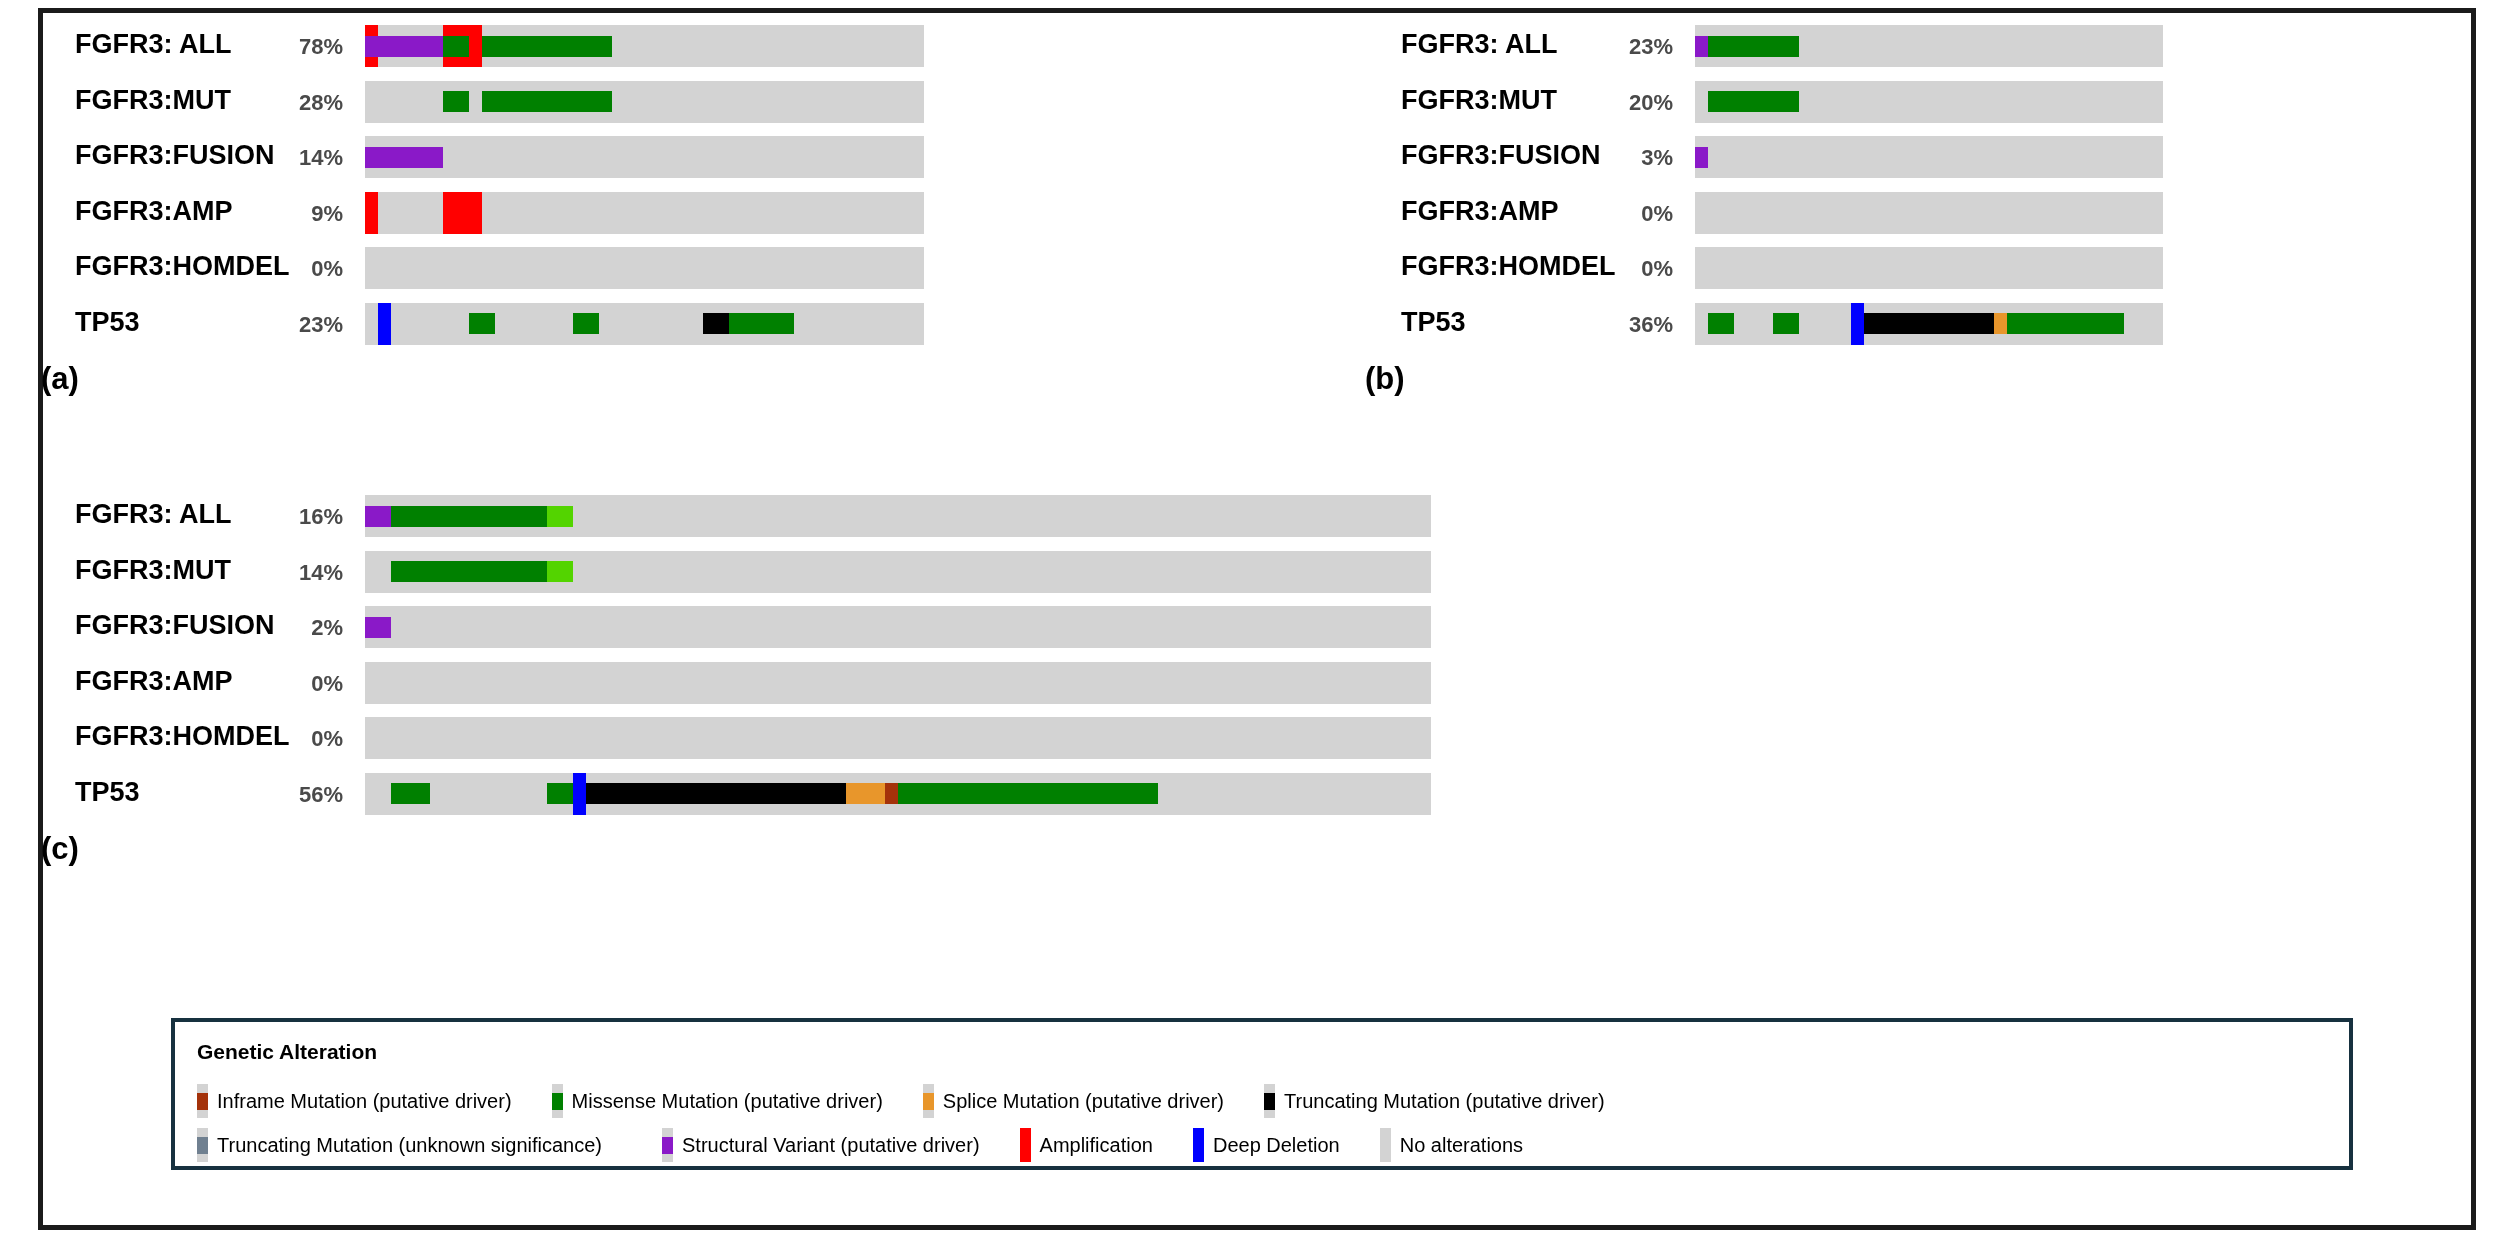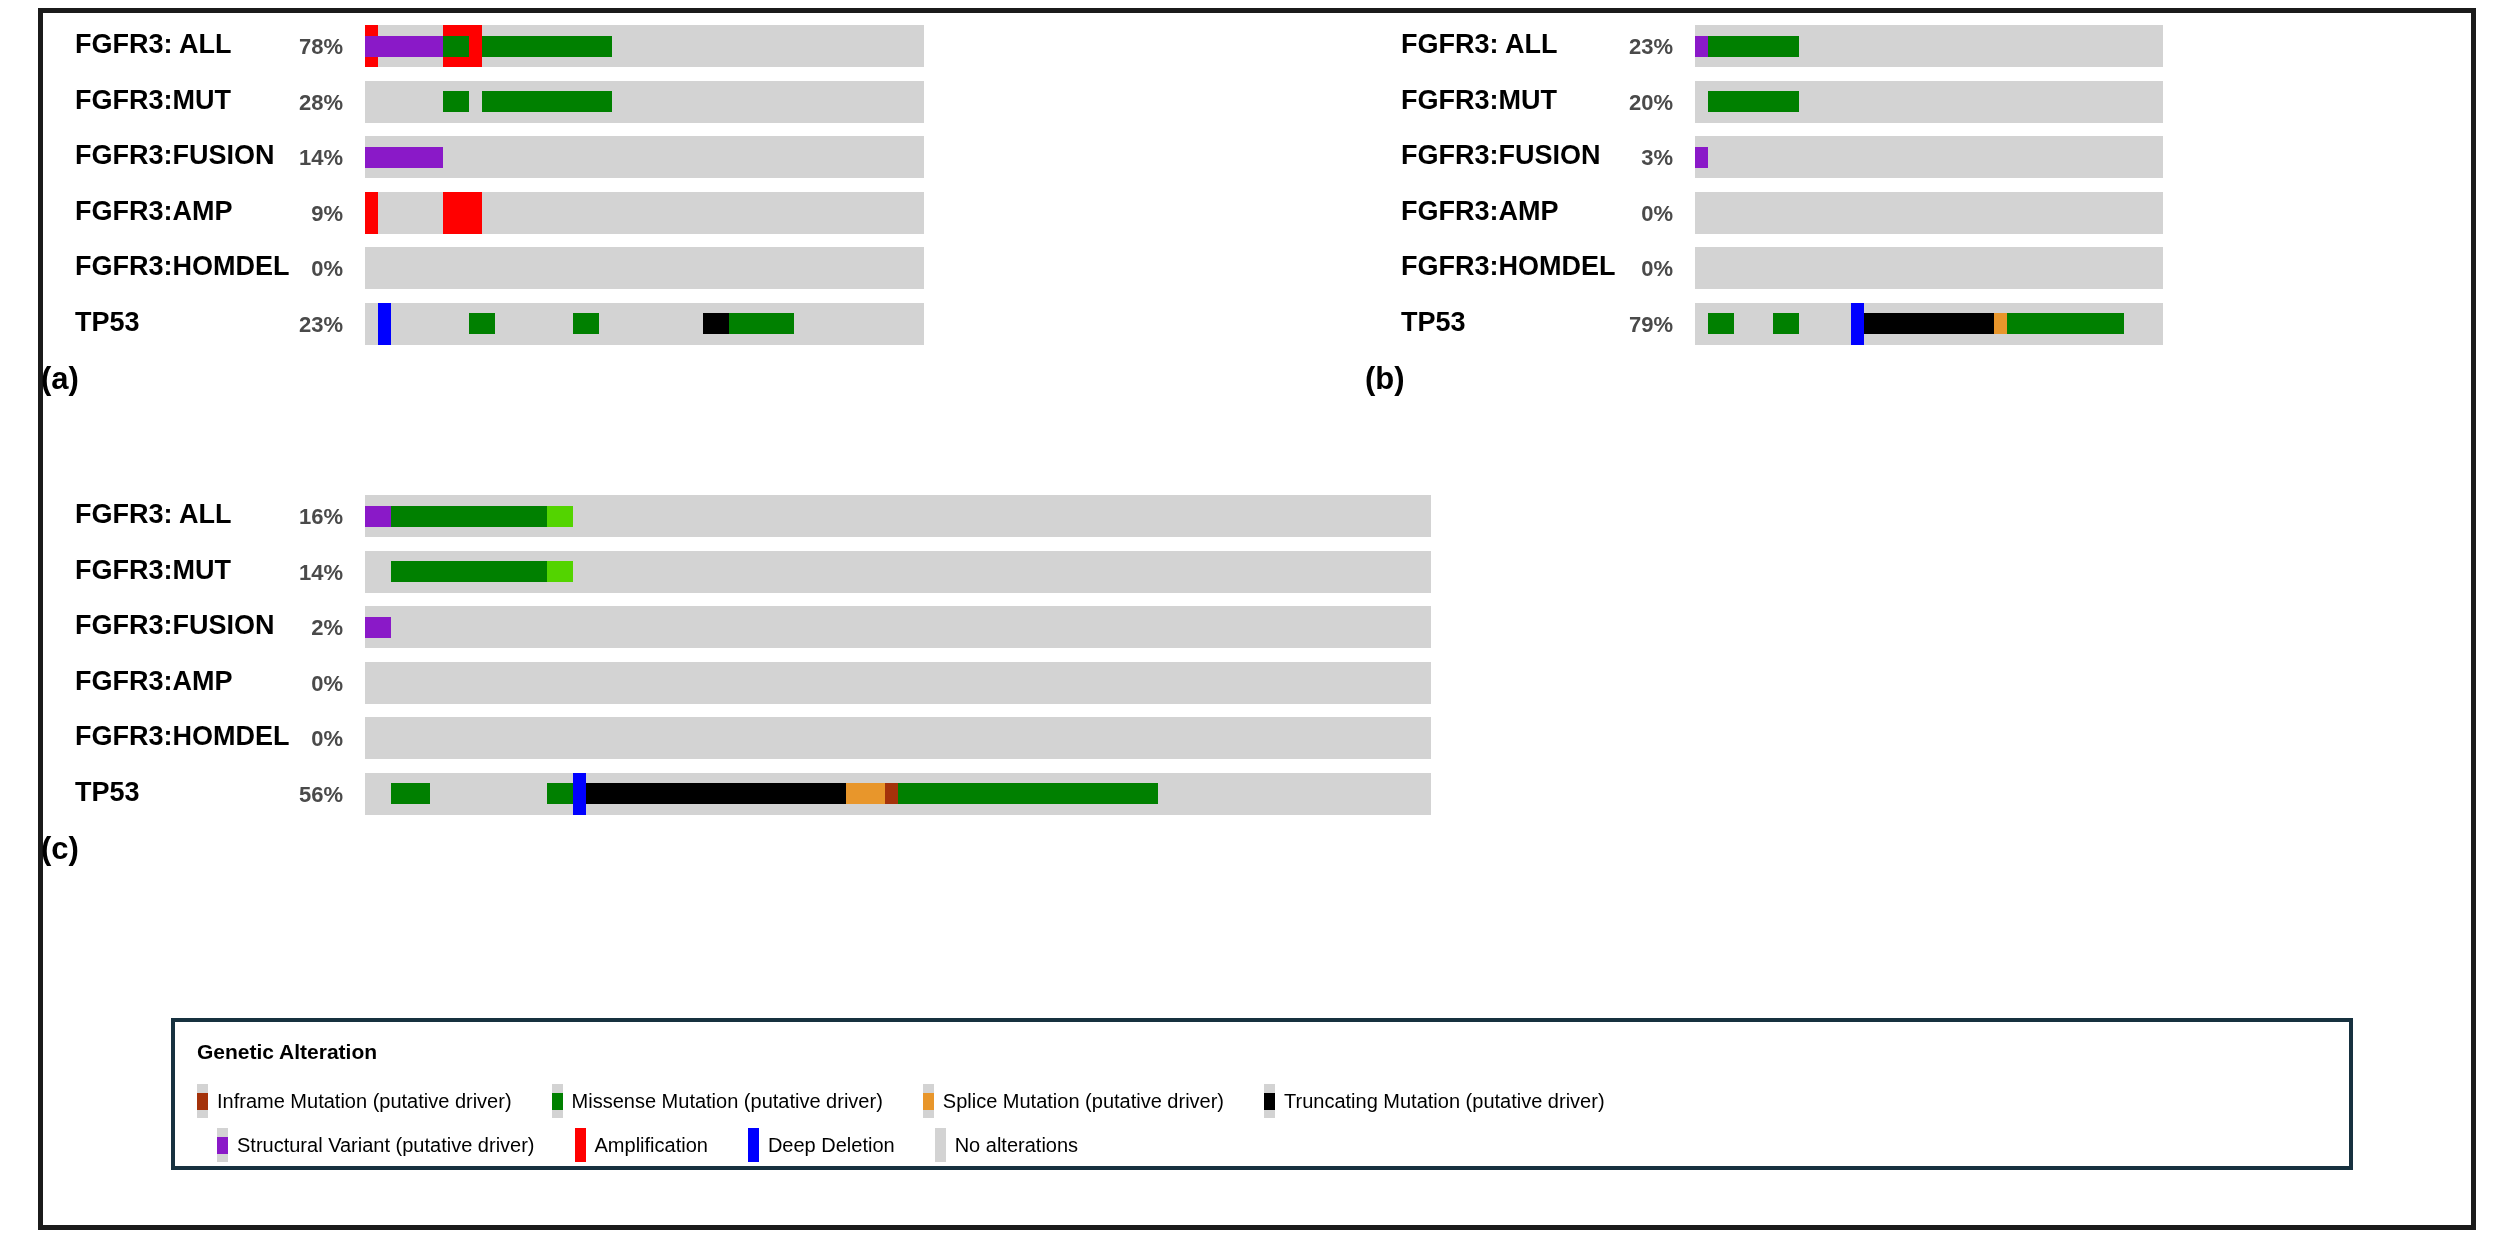--- a/index.html
+++ b/index.html
@@ -738,21 +738,21 @@
         <div class="cell" style="width: 13px; margin-right: 0px;"></div>
         <div class="cell" style="width: 13px; margin-right: 0px;"></div>
         <div class="cell" style="width: 13px; margin-right: 0px;"></div>
         <div class="cell" style="width: 13px; margin-right: 0px;"></div>
         <div class="cell" style="width: 13px; margin-right: 0px;"></div>
         <div class="cell" style="width: 13px; margin-right: 0px;"></div>
         <div class="cell" style="width: 13px; margin-right: 0px;"></div>
         <div class="cell" style="width: 13px; margin-right: 0px;"></div>
       </div>
       <div class="gene-label plain" style="left: 58px; top: 293.5px; width: 270px;">TP53</div>
-      <div class="pct" style="left: 260px; width: 70px; top: 298.5px;">79%</div>
+      <div class="pct" style="left: 260px; width: 70px; top: 298.5px;">36%</div>
       <div class="track" style="left: 352px; top: 289.5px;">
         <div class="cell" style="width: 13px; margin-right: 0px;"></div>
         <div class="cell" style="width: 13px; margin-right: 0px;">
           <div class="inner" style="background: rgb(0, 128, 0);"></div>
         </div>
         <div class="cell" style="width: 13px; margin-right: 0px;">
           <div class="inner" style="background: rgb(0, 128, 0);"></div>
         </div>
         <div class="cell" style="width: 13px; margin-right: 0px;"></div>
         <div class="cell" style="width: 13px; margin-right: 0px;"></div>
@@ -1542,20 +1542,26 @@
           <span class="legend-text">Splice Mutation (putative driver)</span>
         </div>
         <div class="legend-item" style="margin-right: 40px;">
           <div class="legend-swatch">
             <div class="inner" style="background: rgb(0, 0, 0);"></div>
           </div>
           <span class="legend-text">Truncating Mutation (putative driver)</span>
         </div>
       </div>
     <div class="legend-row" id="legend-row-1" style="left:22px; top:106px;">
+        <div class="legend-item" style="margin-right: 40px;">
+          <div class="legend-swatch">
+            <div class="inner" style="background: rgb(112, 128, 144);"></div>
+          </div>
+          <span class="legend-text">Truncating Mutation (unknown significance)</span>
+        </div>
         <div class="legend-item" style="margin-right: 40px; padding-left: 20px;">
           <div class="legend-swatch">
             <div class="inner" style="background: rgb(138, 25, 200);"></div>
           </div>
           <span class="legend-text">Structural Variant (putative driver)</span>
         </div>
         <div class="legend-item" style="margin-right: 40px;">
           <div class="legend-swatch">
             <div class="full" style="background: rgb(255, 0, 0);"></div>
           </div>

